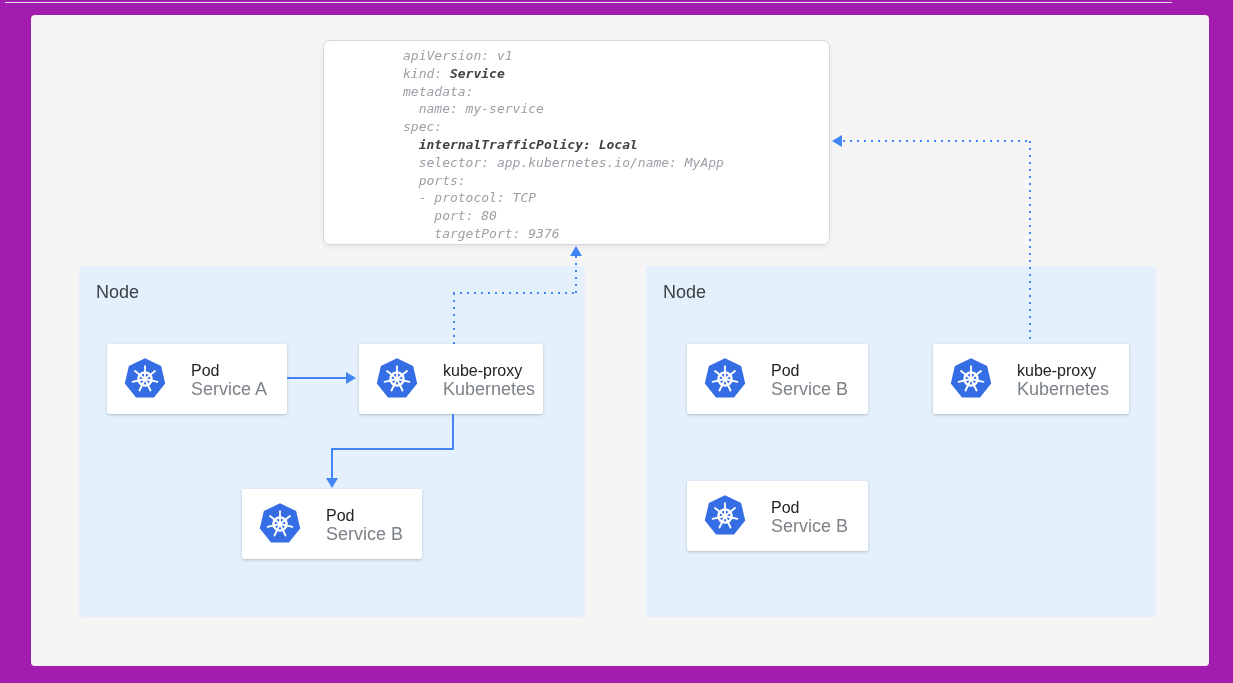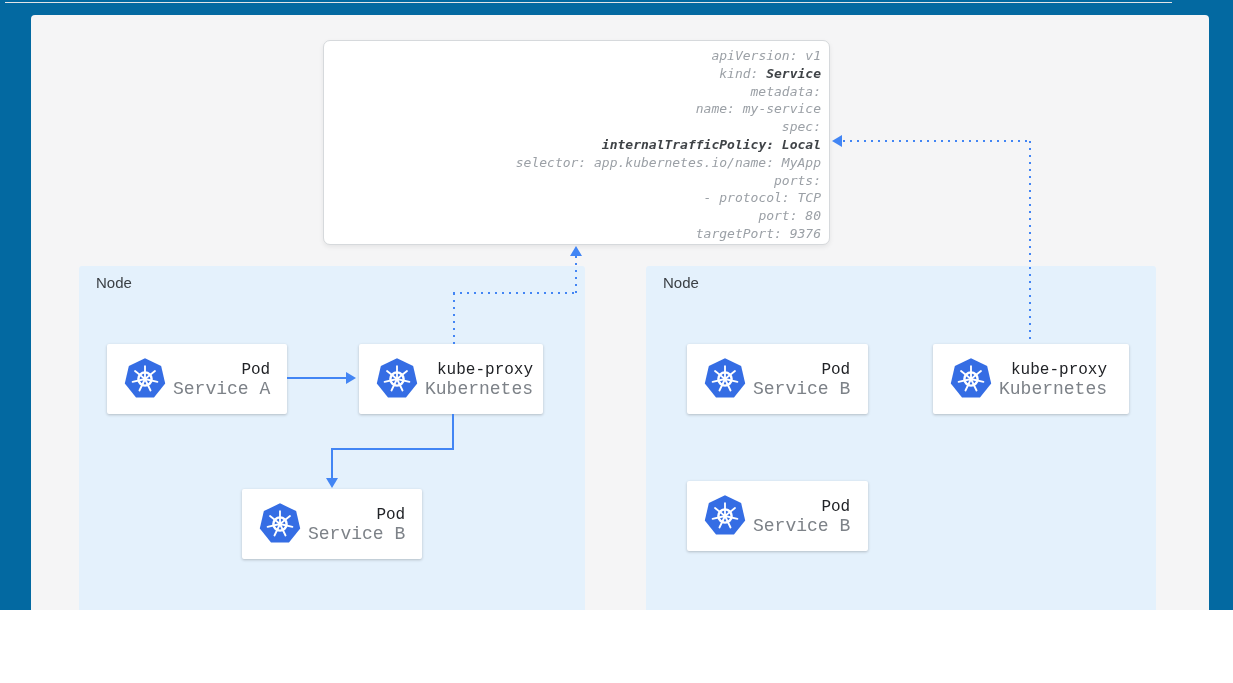--- a/index.html
+++ b/index.html
@@ -1,44 +1,44 @@
 <!DOCTYPE html>
 <html><head>
 <meta charset="utf-8">
 <style>
   html,body{margin:0;padding:0;background:#ffffff;}
   body{font-family:"Liberation Sans", sans-serif;}
-  #stage{position:relative;width:1233px;height:610px;background:#0369a1;overflow:hidden;text-align:right;}
+  #stage{position:relative;width:1233px;height:683px;background:#a21caf;overflow:hidden;}
 
   .top-rule{position:absolute;left:5px;top:2px;width:1167px;height:1px;background:#e2e4e7;}
 
   .panel{position:absolute;left:31px;top:15px;width:1178px;height:651px;
          background:#f5f5f6;border-radius:4px;}
 
   
   .yaml-card{position:absolute;left:323px;top:40px;width:507px;height:205px;
              background:#ffffff;border:1px solid #d6d9dc;border-radius:7px;
              box-shadow:0 2px 5px rgba(0,0,0,.07);box-sizing:border-box;}
   .yaml-text{position:absolute;left:79px;top:6px;right:8px;
              font:italic 13px/17.8px "DejaVu Sans Mono", monospace;
              color:#9ba0a6;white-space:pre;}
   .yaml-text .b{font-weight:700;color:#3f4347;}
 
   
   .node{position:absolute;background:#e4f1fc;border-radius:3px;}
   .node-left{left:79px;top:266px;width:506px;height:351px;}
   .node-right{left:646px;top:266px;width:510px;height:351px;}
-  .node-label{position:absolute;left:17px;top:8px;font-size:15px;color:#3b4045;}
+  .node-label{position:absolute;left:17px;top:16px;font-size:18px;color:#3b4045;}
 
   
   .card{position:absolute;background:#ffffff;border-radius:2px;
         box-shadow:0 1px 3px rgba(0,0,0,.22);
         display:flex;align-items:center;box-sizing:border-box;padding-left:16px;}
   .k8s{width:44px;height:44px;flex:0 0 44px;}
-  .card-text{margin-left:6px;font-family:Liberation Mono, monospace;}
+  .card-text{margin-left:24px;}
   .card-title{font-size:16px;color:#212327;line-height:19px;}
   .card-subtitle{font-size:18px;color:#7d8288;line-height:18px;}
 
   #card-pod-a   {left:107px;top:344px;width:180px;height:70px;}
   #card-kp-l    {left:359px;top:344px;width:184px;height:70px;}
   #card-pod-b-l {left:242px;top:489px;width:180px;height:70px;}
   #card-pod-b-r1{left:687px;top:344px;width:181px;height:70px;}
   #card-kp-r    {left:933px;top:344px;width:196px;height:70px;}
   #card-pod-b-r2{left:687px;top:481px;width:181px;height:70px;}
 

